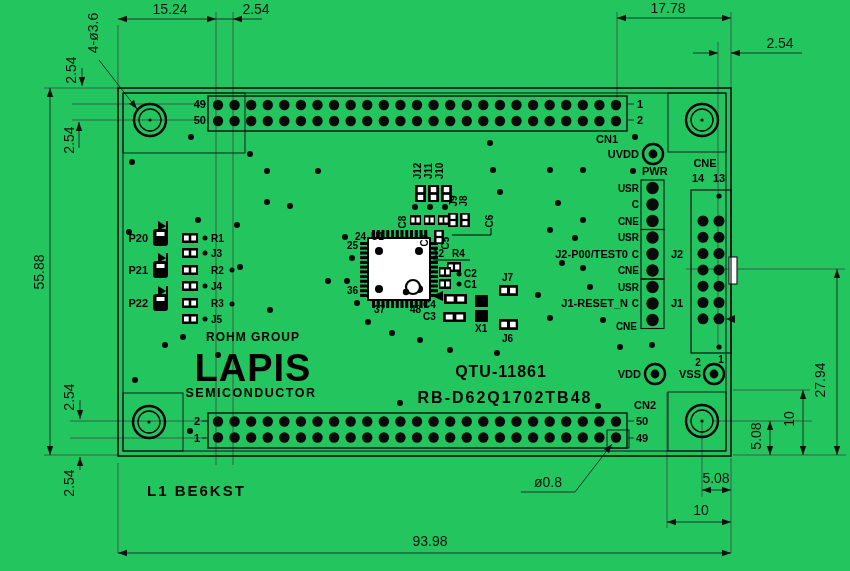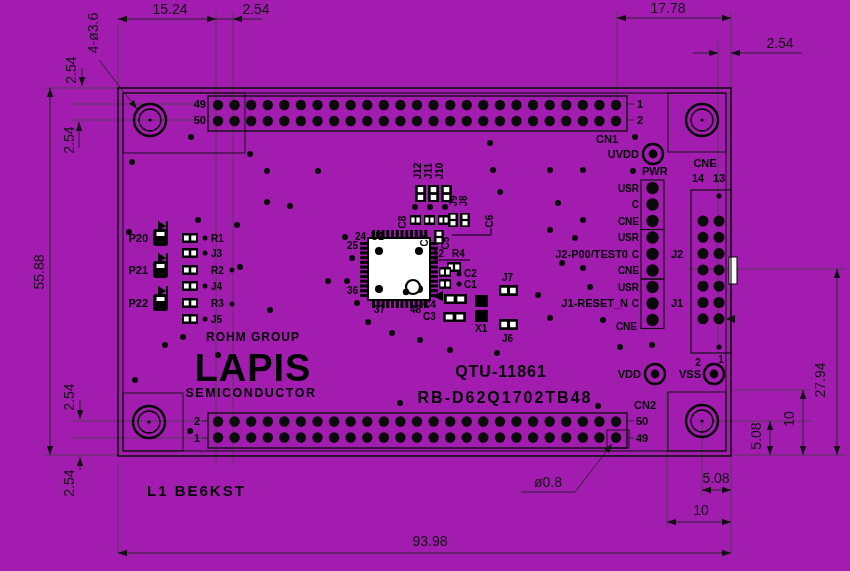--- a/index.html
+++ b/index.html
@@ -1,16 +1,16 @@
 <!DOCTYPE html>
 <html><head>
 <meta charset="utf-8">
 <style>
   html,body{margin:0;padding:0;background:#ffffff;}
-  #stage{position:relative;width:850px;height:571px;background:#a21caf;overflow:hidden;}
+  #stage{position:relative;width:850px;height:571px;background:#22c55e;overflow:hidden;}
   svg{display:block;}
   text{font-family:"Liberation Sans",sans-serif;}
   .dim{font-size:14px;fill:#111;font-weight:400;}
   .silk{fill:#000;font-weight:700;}
   .s10{font-size:10px;}
   .s11{font-size:11px;}
   .s15{font-size:15px;}
   .s16{font-size:16px;}
   .ln{stroke:#222;stroke-width:0.9;fill:none;}
   .ext{stroke:#444;stroke-width:0.8;fill:none;}

